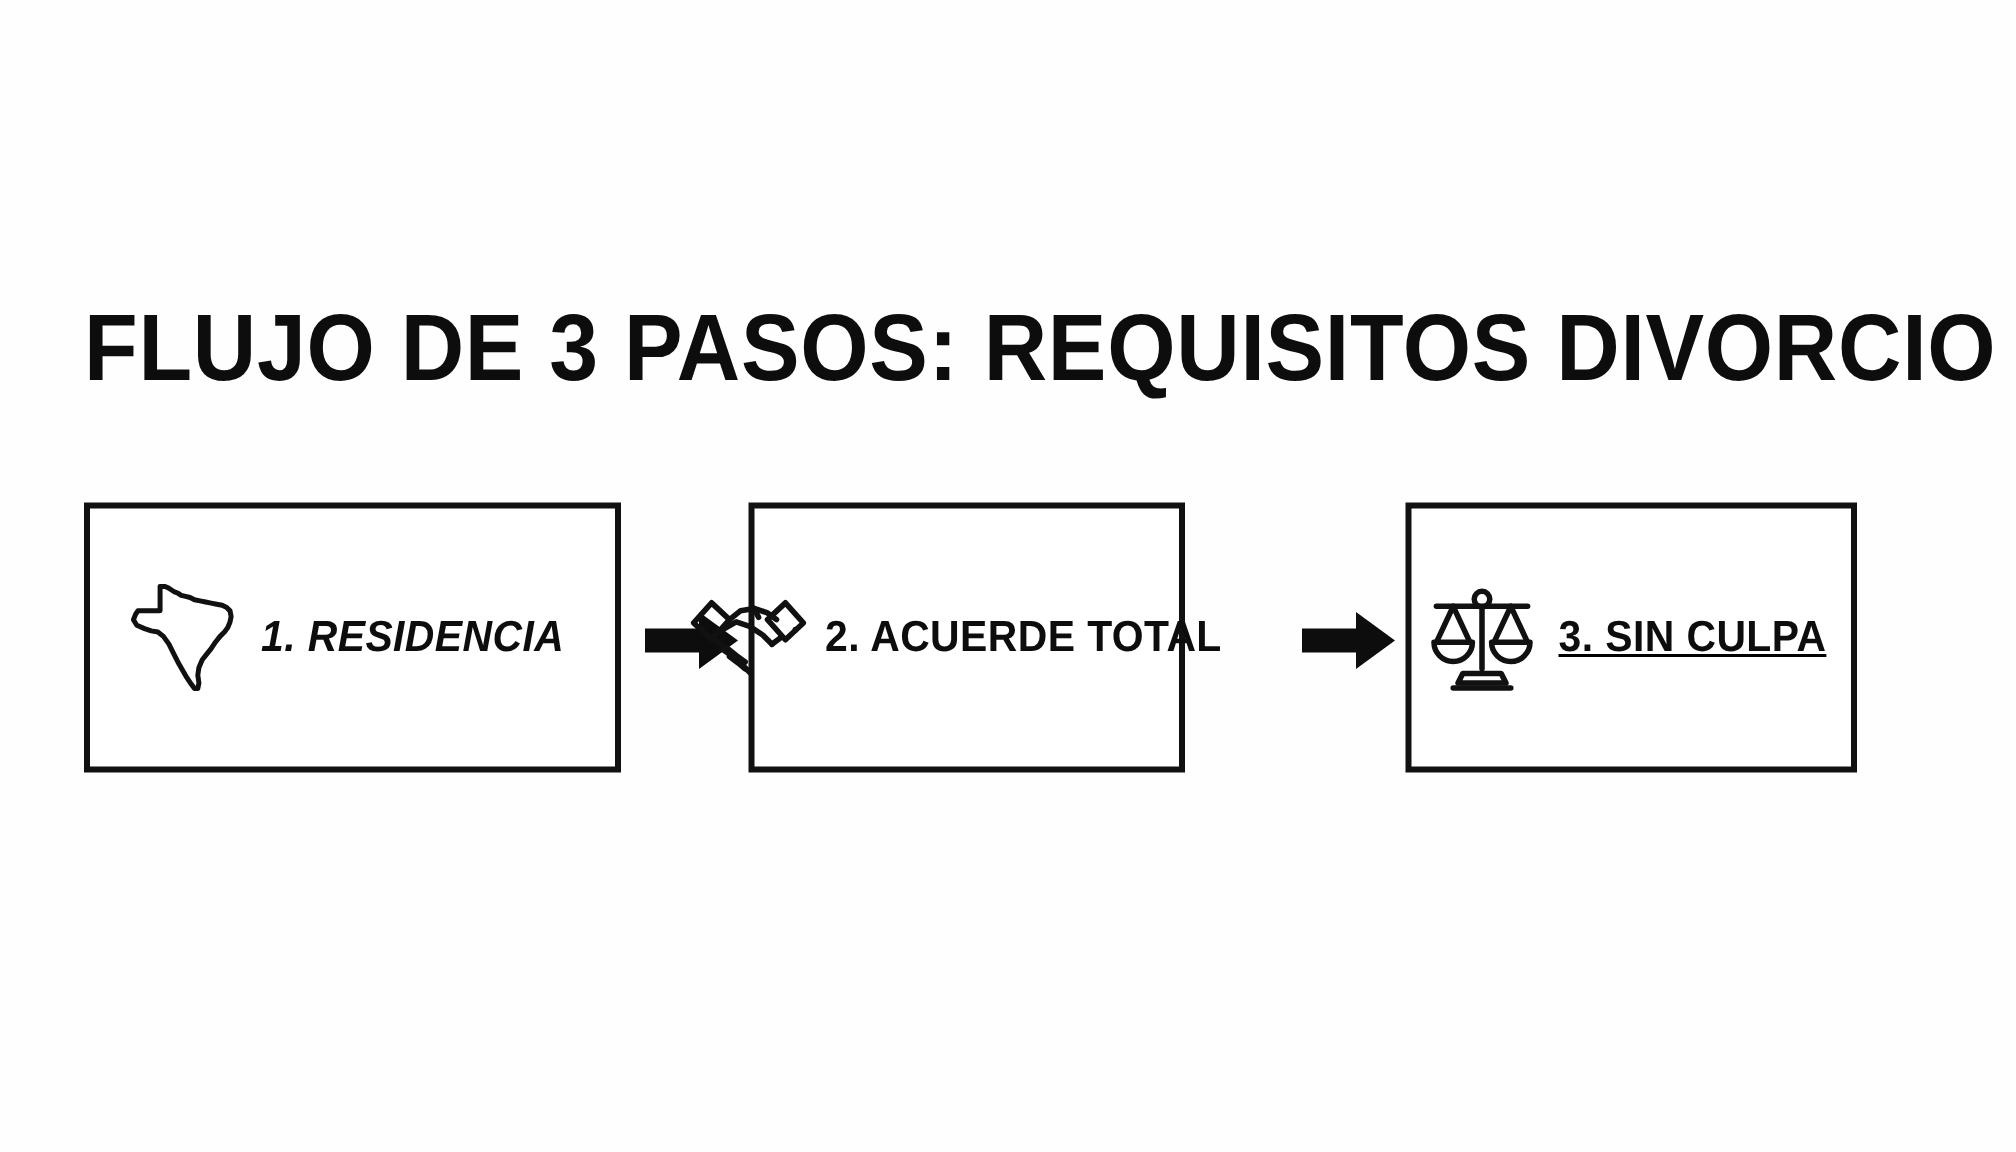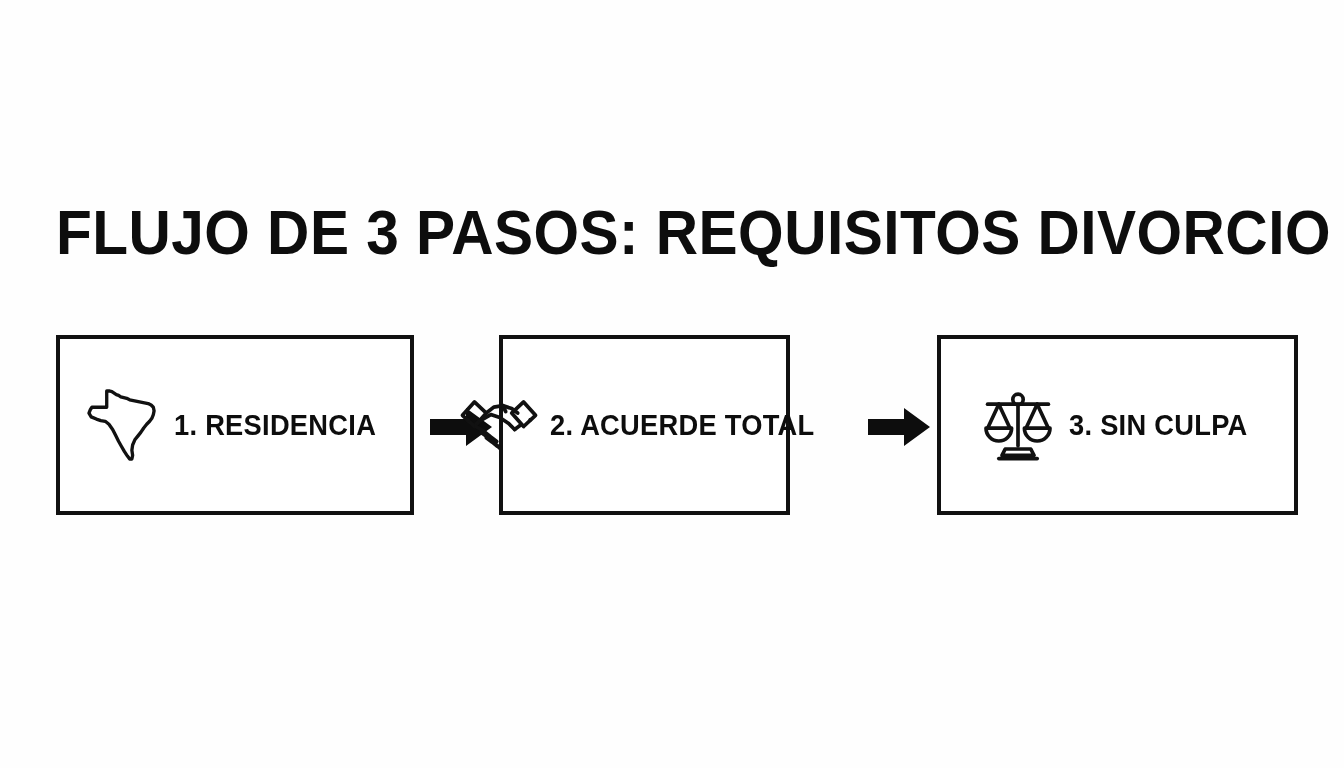--- a/index.html
+++ b/index.html
@@ -49,23 +49,23 @@
     position: absolute;
     top: 0;
     height: 180px;
     box-sizing: border-box;
     border: 4px solid #111111;
     background: #ffffff;
     display: flex;
     align-items: center;
     justify-content: center;
   }
-  .step-box.b1 { left: 56px;  width: 358px; }
+  .step-box.b1 { left: 56px;  width: 358px; font-style: italic; }
   .step-box.b2 { left: 499px; width: 291px; }
-  .step-box.b3 { left: 937px; width: 361px; }
+  .step-box.b3 { left: 937px; width: 301px; text-decoration: underline; }
 
   .step-inner {
     display: flex;
     align-items: center;
     gap: 10px;
   }
 
   .step-icon {
     flex: 0 0 auto;
     width: 82px;

